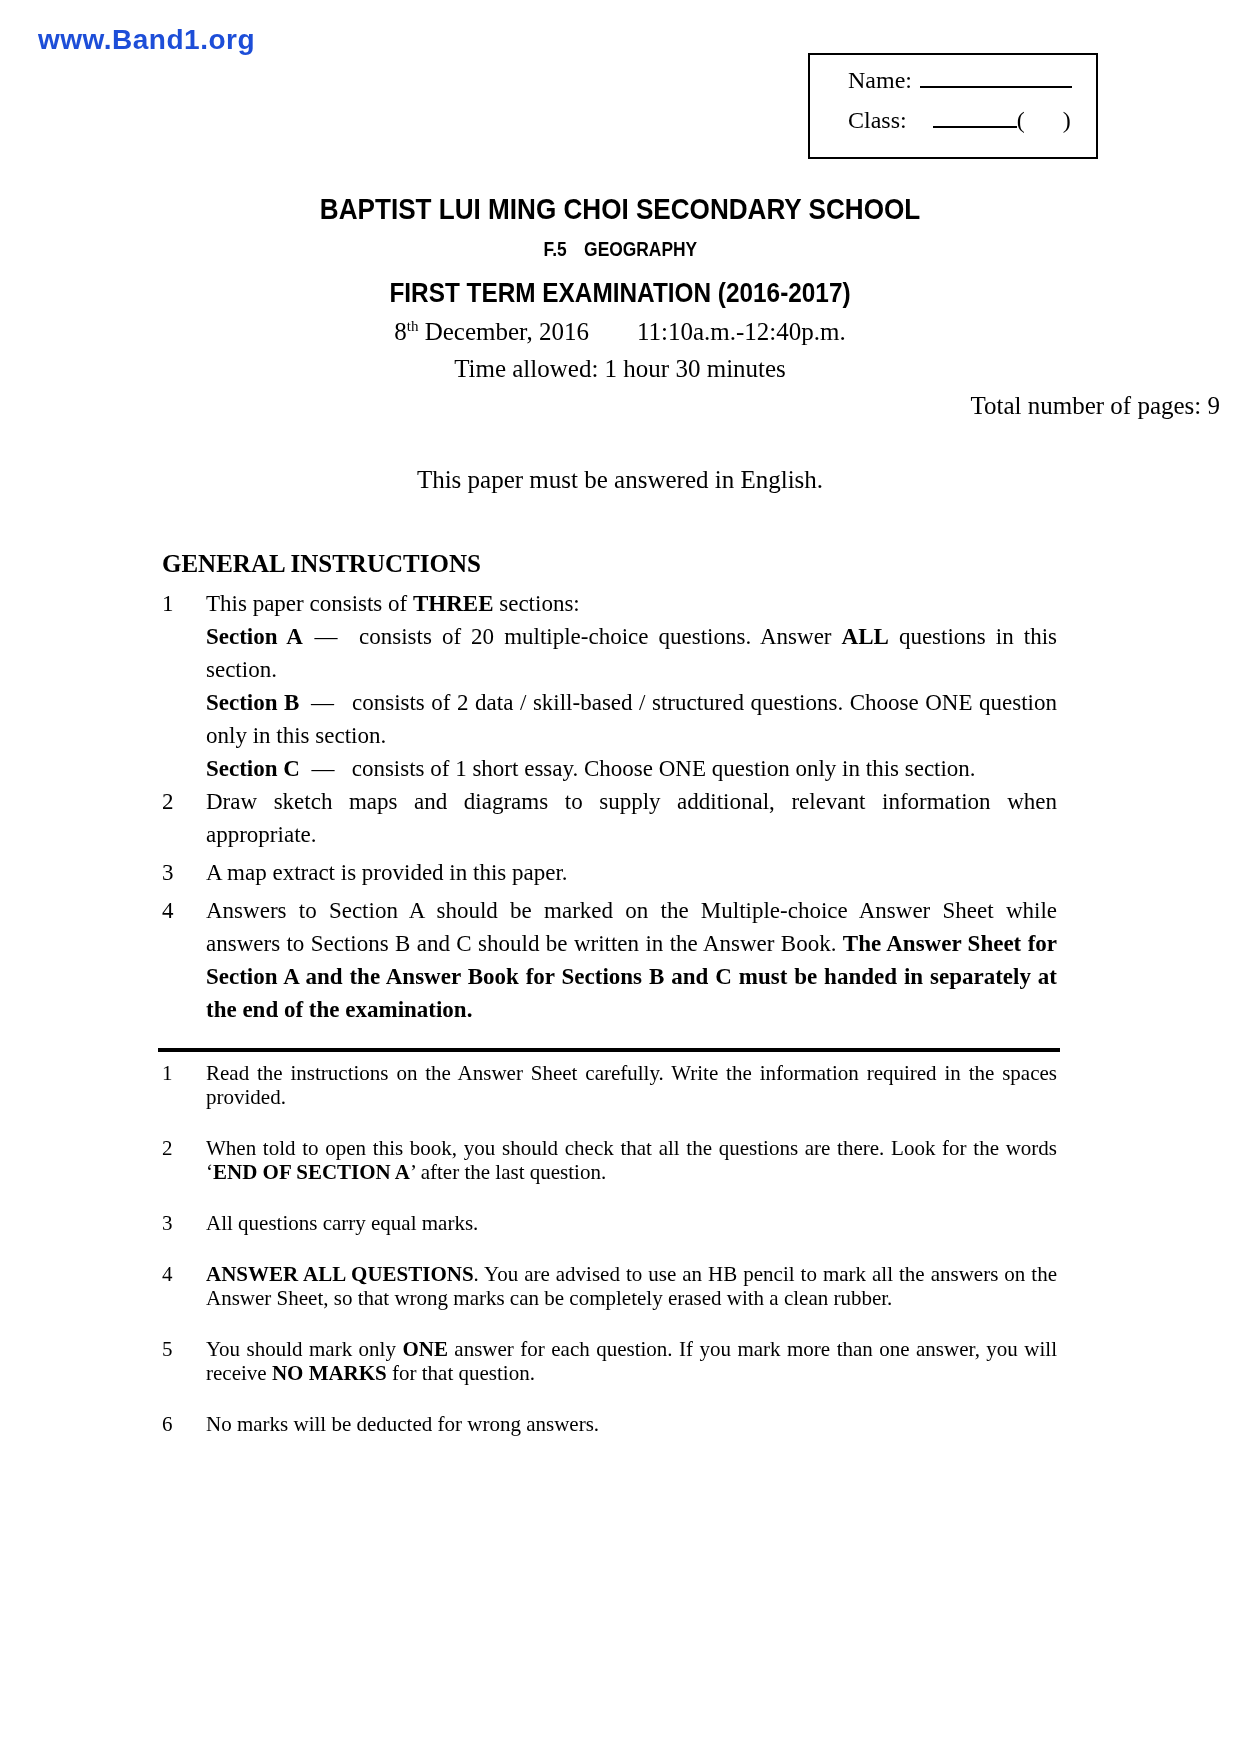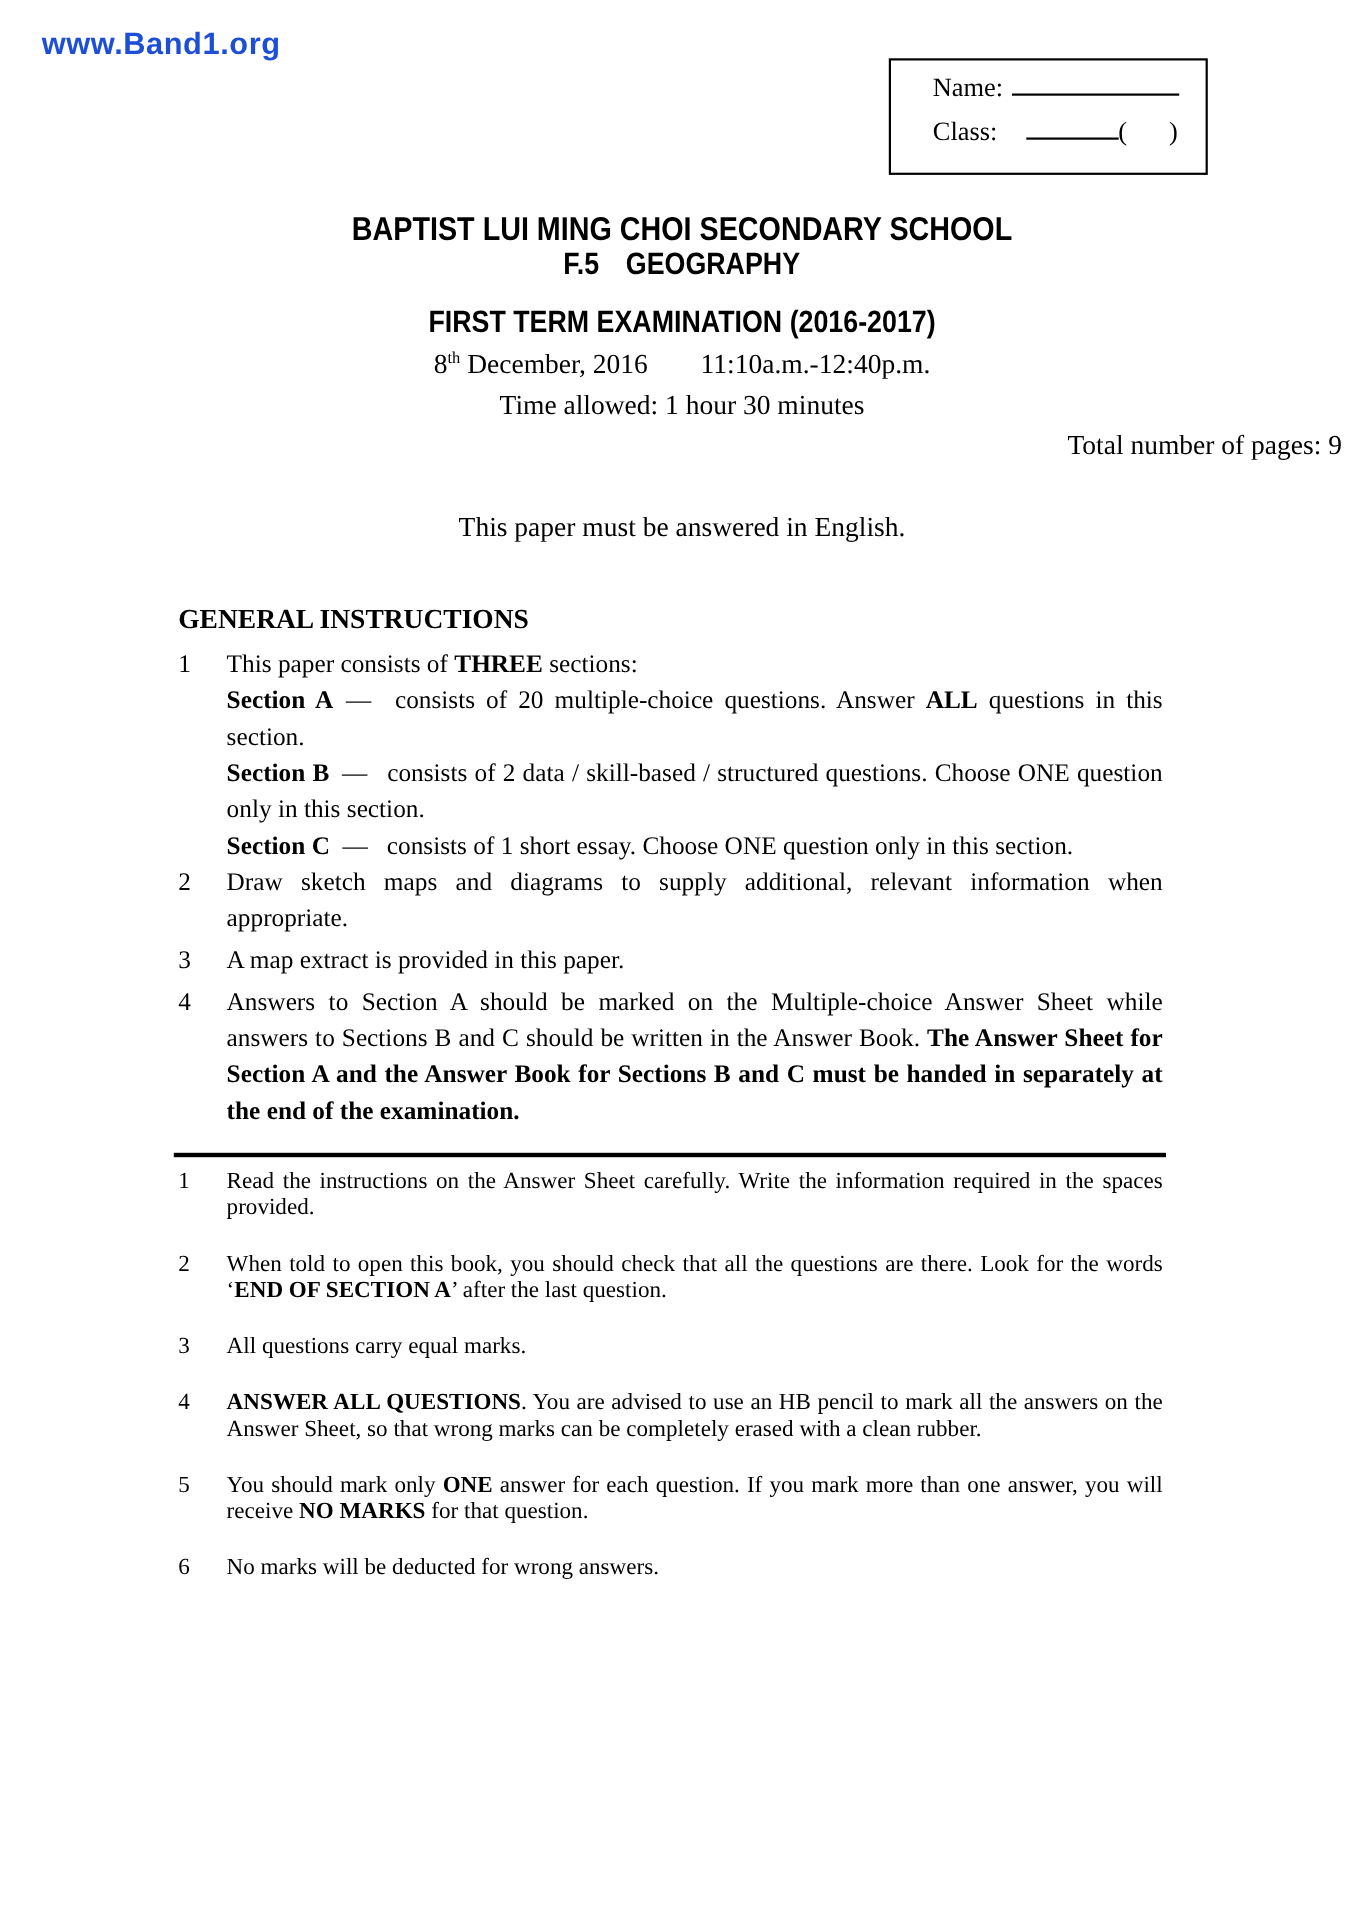--- a/index.html
+++ b/index.html
@@ -21,21 +21,21 @@
   }
   .nb-row { line-height: 40px; white-space: nowrap; }
   .blank { display: inline-block; border-bottom: 2px solid #000; height: 26px; vertical-align: baseline; }
   .name-blank { width: 152px; margin-left: 8px; }
   .class-blank { width: 84px; margin-left: 26px; }
   .paren-gap { display: inline-block; width: 38px; }
   .tline { position: absolute; left: 20px; width: 1200px; text-align: center; }
   .sans { font-family: "Liberation Sans", sans-serif; font-weight: 700; }
   .squeeze { display: inline-block; transform: scaleX(0.87); transform-origin: 50% 50%; white-space: nowrap; }
   .t-school  { top: 176px; font-size: 30px; margin-top: 16px; }
-  .t-subject { top: 224px; font-size: 28px; }
+  .t-subject { top: 238px; font-size: 20px; }
   .t-exam    { top: 277px; font-size: 28px; }
   .t-date    { top: 318px; font-size: 25px; }
   .t-time    { top: 355px; font-size: 25px; }
   .t-pages   { top: 392px; font-size: 25px; text-align: right; }
   .t-note    { top: 466px; font-size: 25px; }
   .dgap { display: inline-block; width: 48px; }
   sup { font-size: 60%; vertical-align: super; line-height: 0; }
   .block { position: absolute; left: 162px; width: 895px; }
   .gi { top: 549px; }
   .sa { top: 1061px; }

